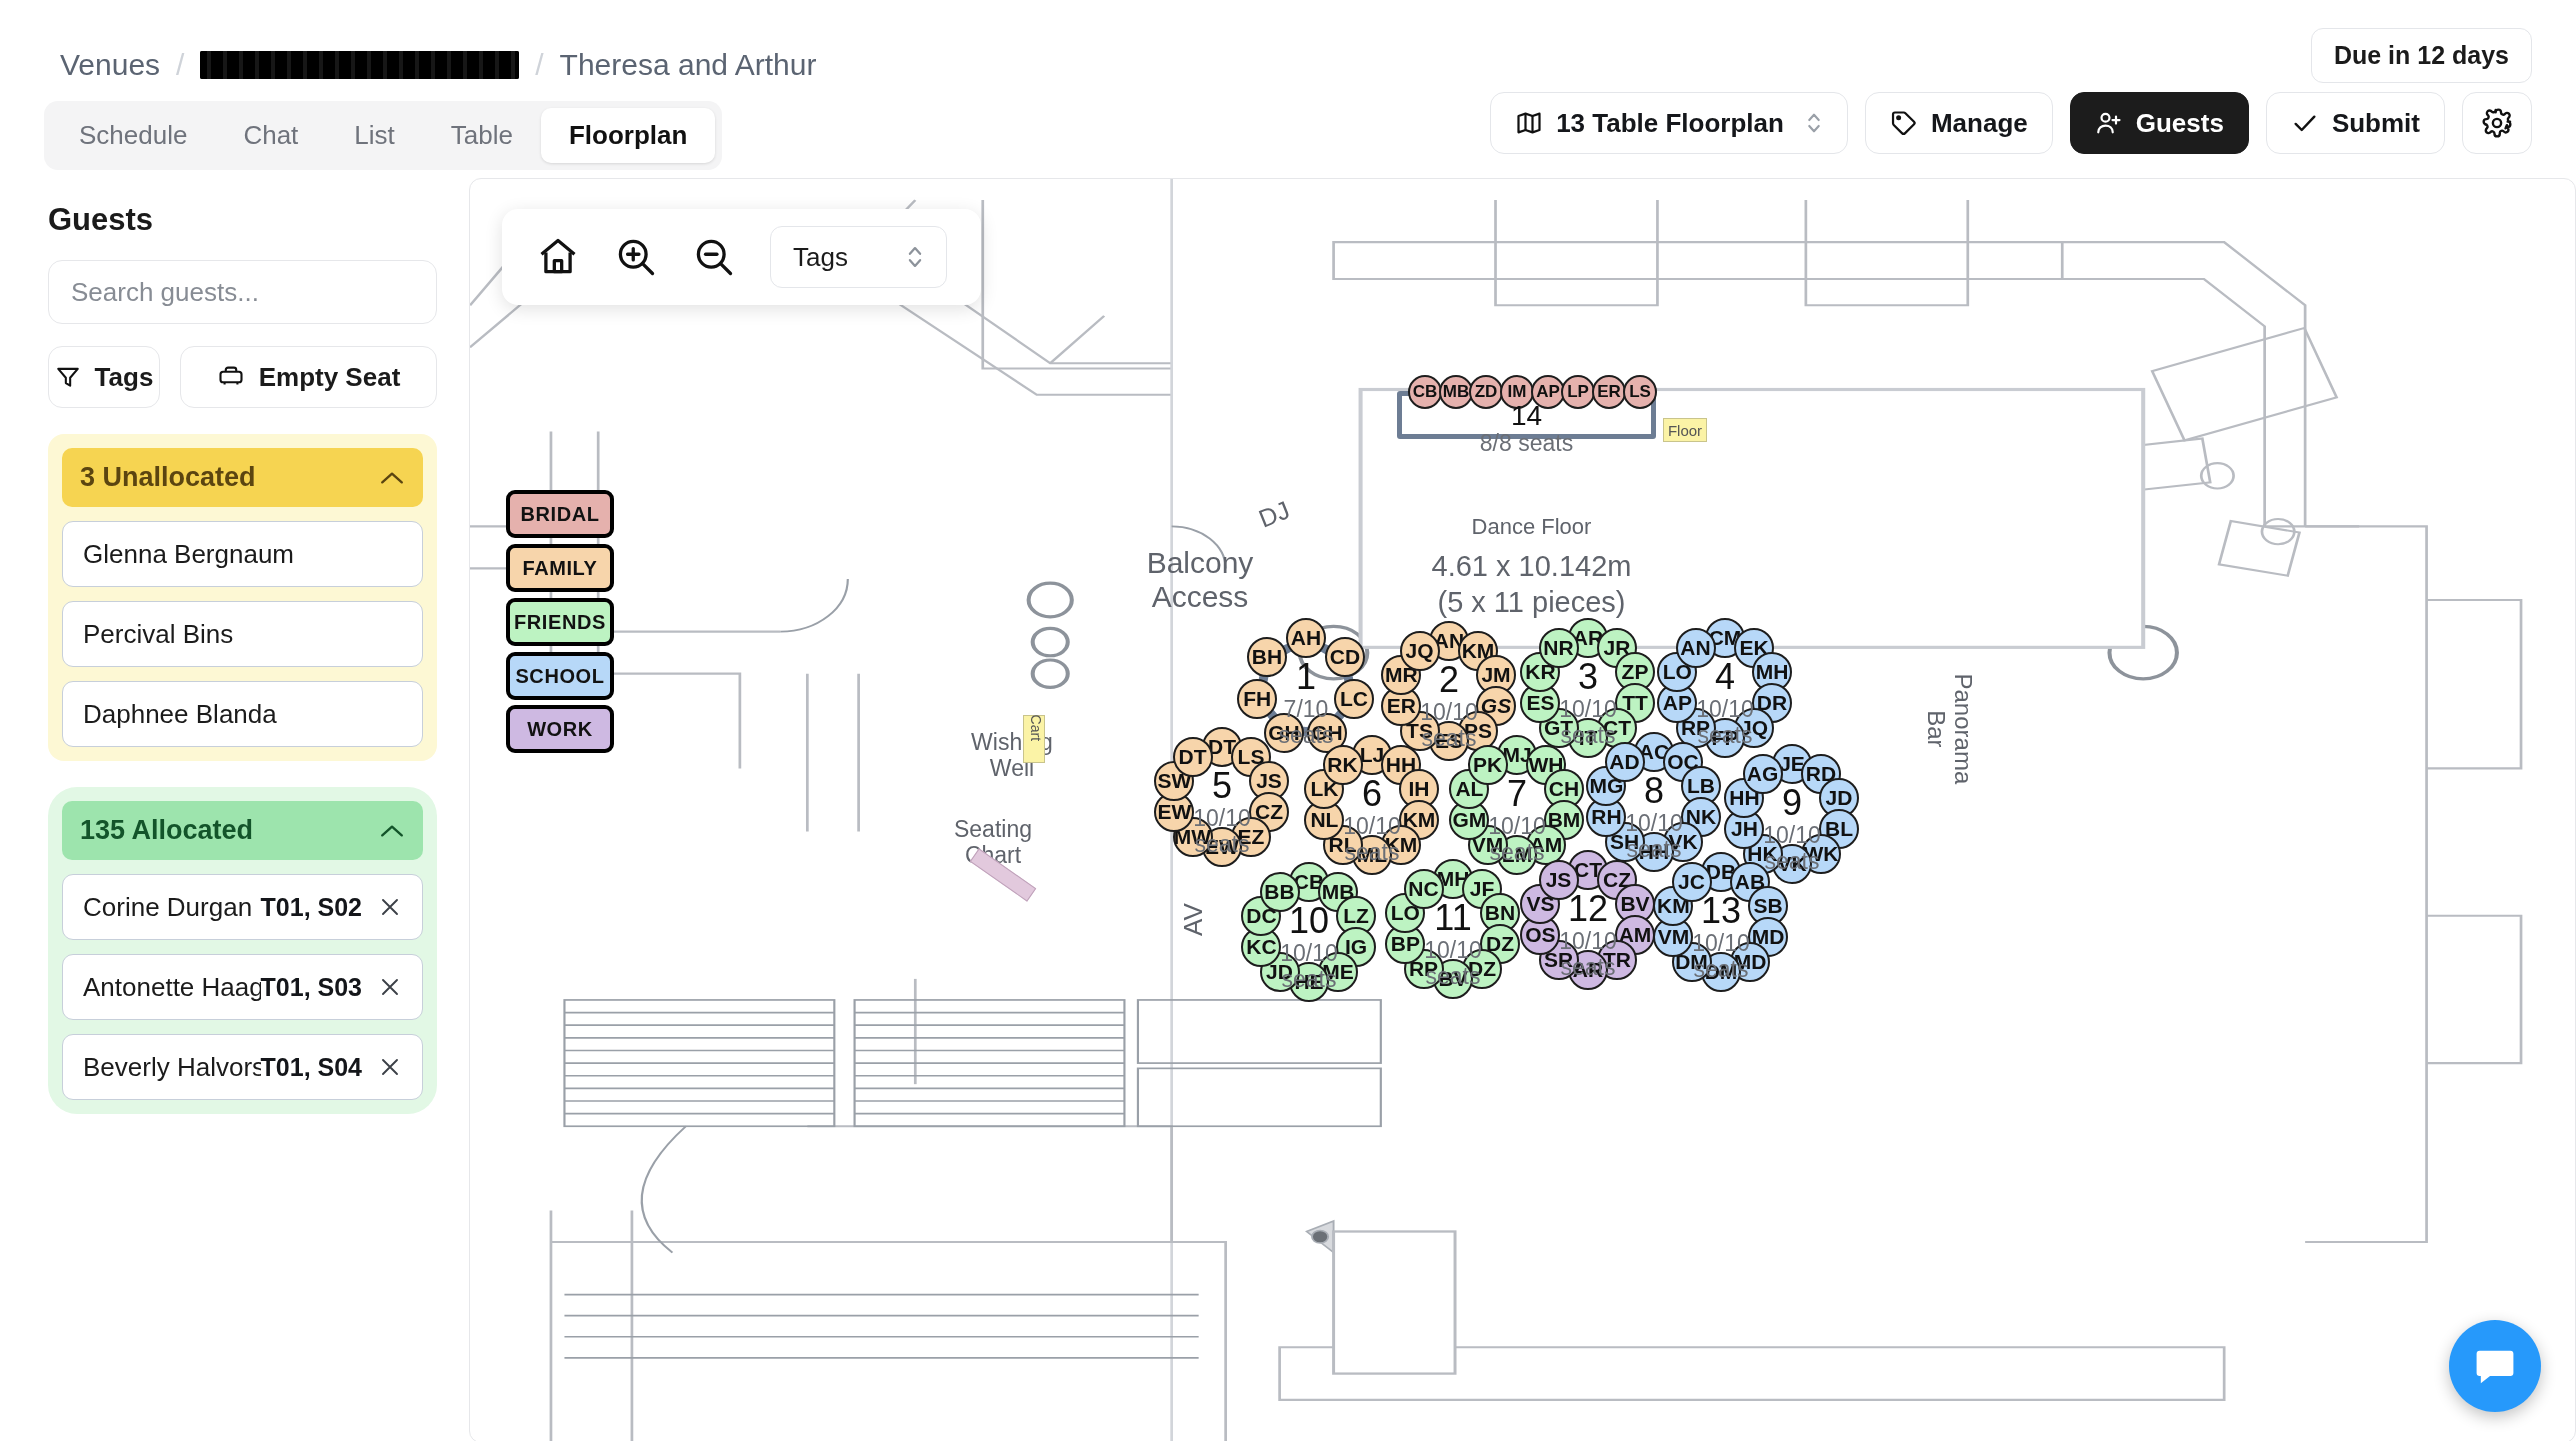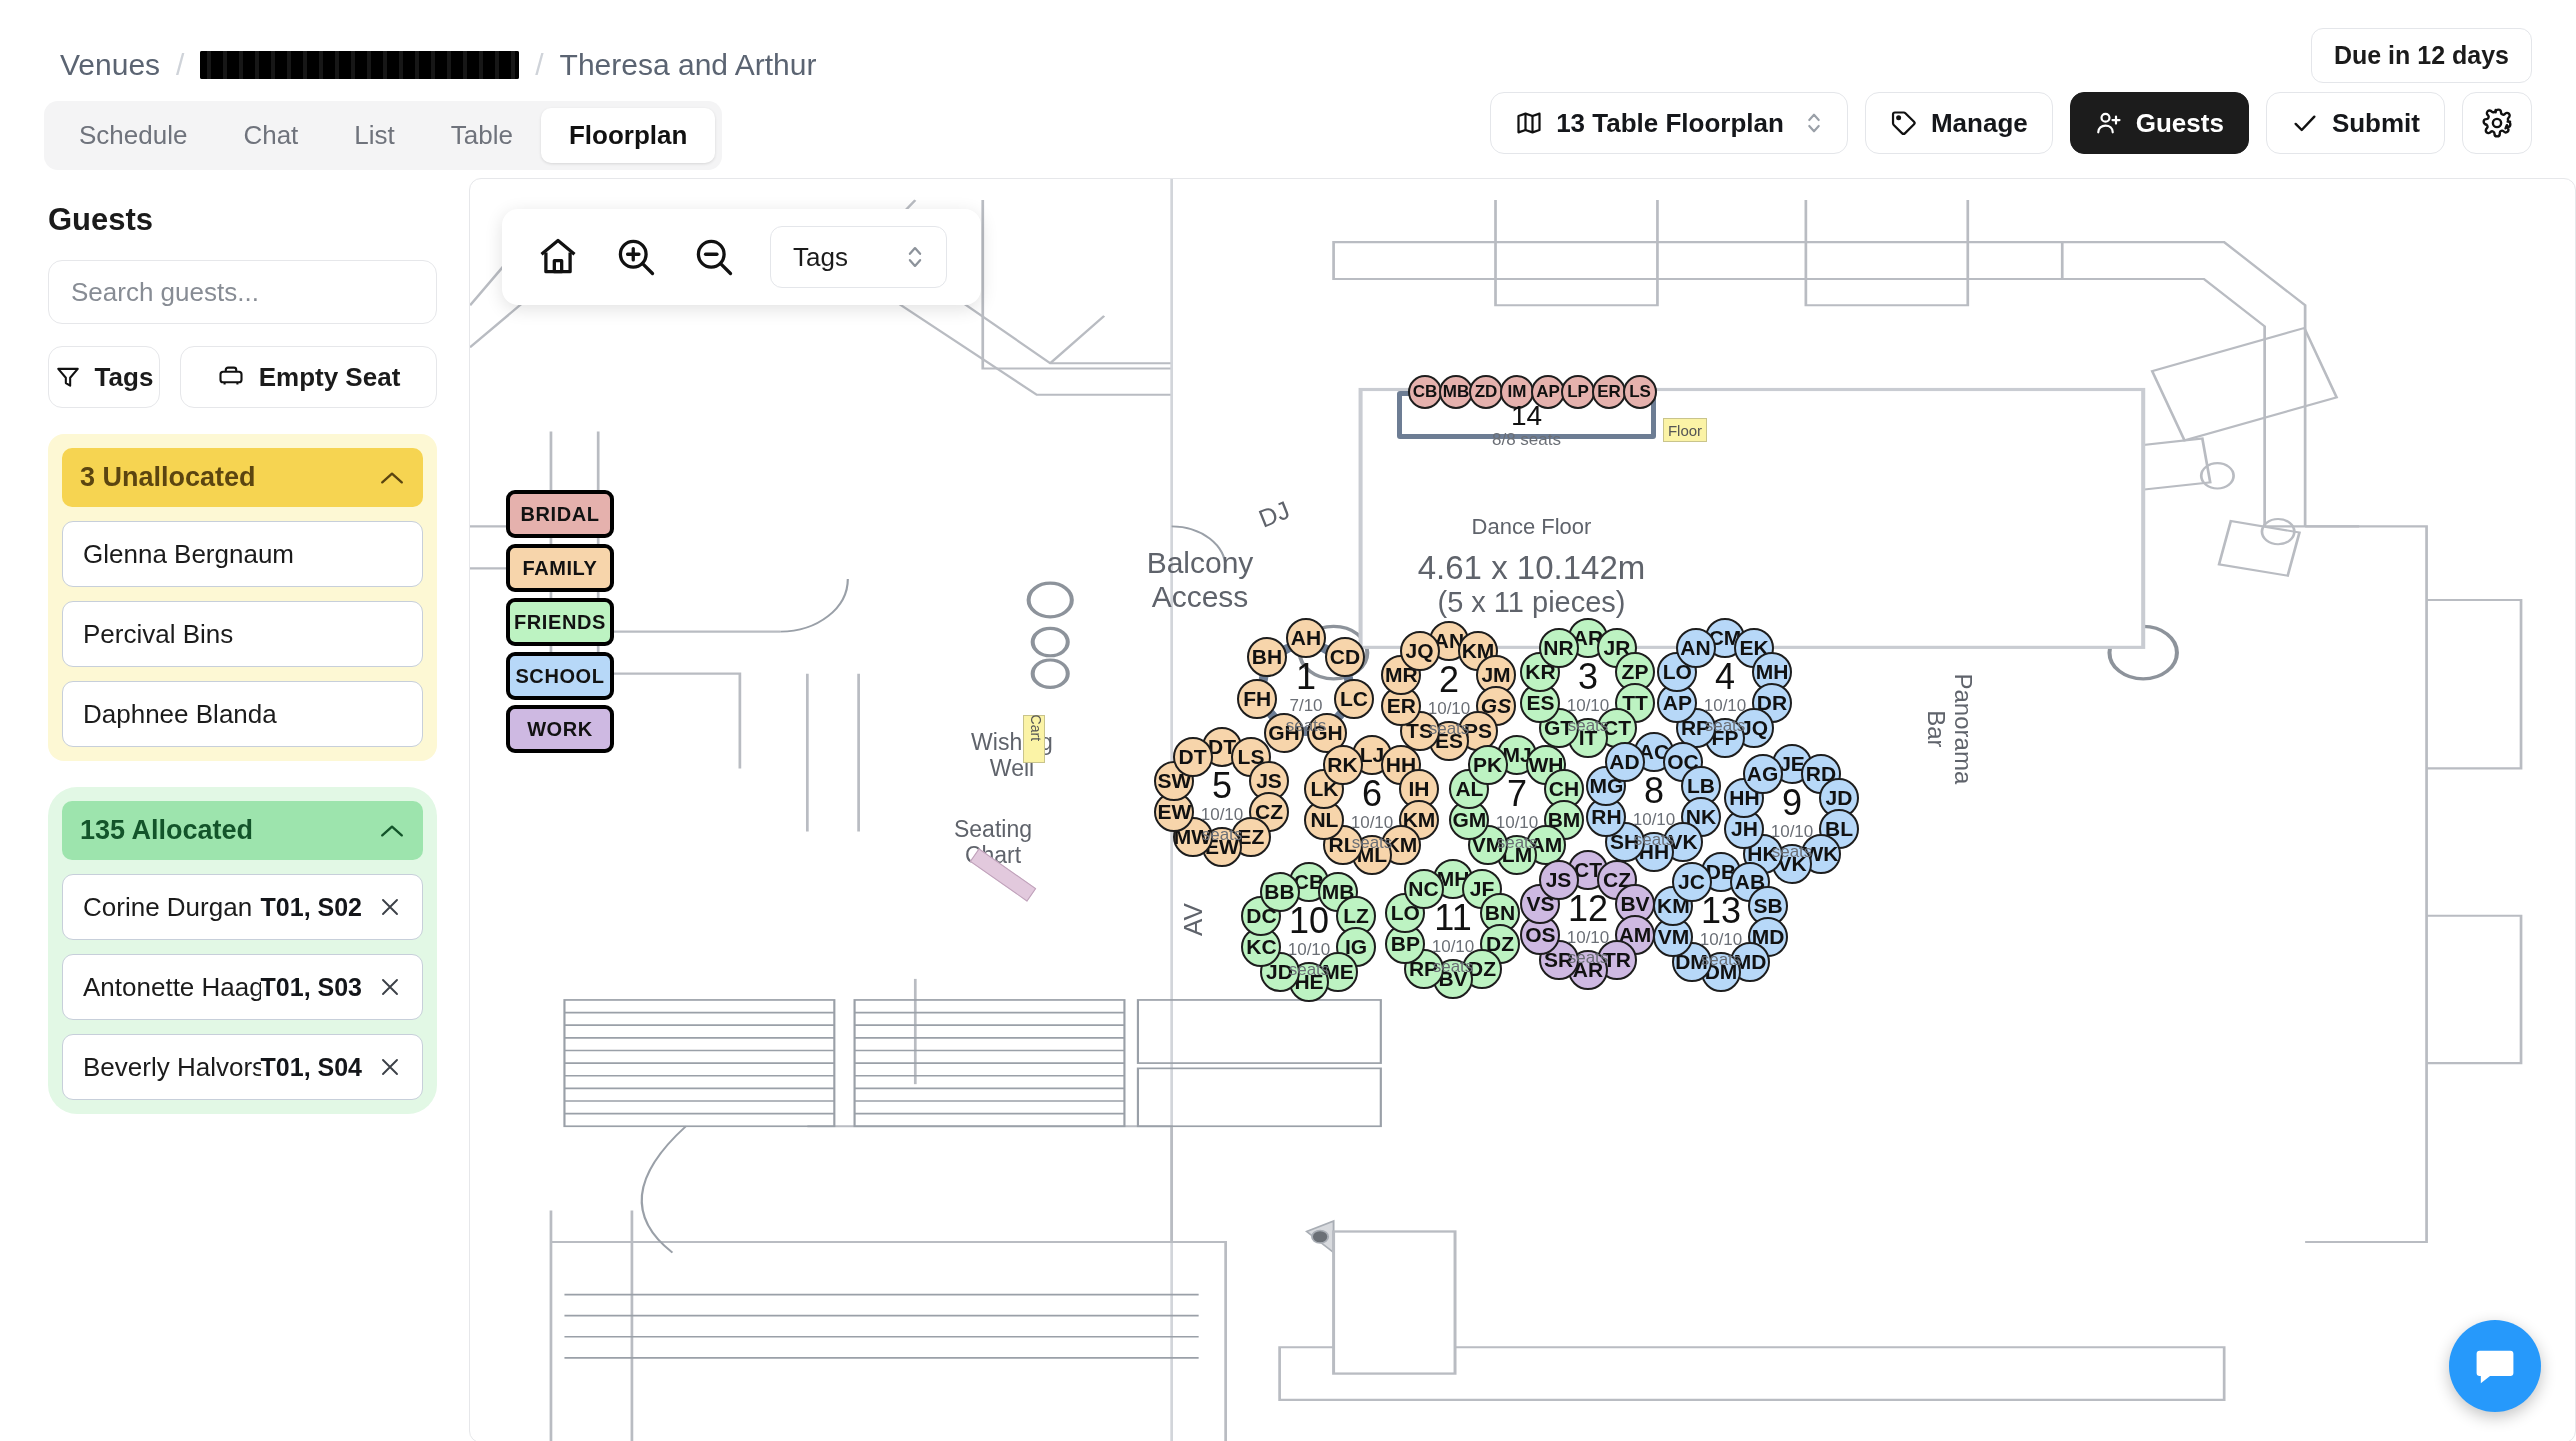--- a/index.html
+++ b/index.html
@@ -152,21 +152,21 @@
     position: absolute; border: 2.2px solid #1d1d1d; border-radius: 50%;
     display: flex; align-items: center; justify-content: center;
     font-size: 21px; font-weight: 600; color: #111;
   }
   .tbl-num {
     position: absolute; left: 0; right: 0; text-align: center; font-weight: 500;
     color: #111;
   }
   .tbl-seats {
     position: absolute; left: 0; right: 0; text-align: center;
-    font-size: 17px; color: #6b6f76; line-height: 1.15;
+    font-size: 23px; color: #6b6f76; line-height: 1.15;
   }
 </style>
 </head>
 <body>
 
 <div class="breadcrumb-row">
   <span class="crumb link">Venues</span>
   <span class="sep">/</span>
   <span class="crumb redacted">███████████████</span>
   <span class="sep">/</span>
@@ -395,21 +395,21 @@
           <circle cx="630" cy="1005" r="6" fill="#6b7076"></circle>
       </g>
 
       <rect x="640" y="1000" width="90" height="135" fill="#fff" stroke="#b9bcc2" stroke-width="2.2"></rect>
     </svg>
 
     <svg class="plan-svg" viewBox="0 0 1560 1200" preserveAspectRatio="none">
       <rect x="660" y="200" width="580" height="245" fill="#ffffff" stroke="#c9ccd2" stroke-width="3"></rect>
     </svg>
     <div class="plan-label" style="left:947px; top:336px; width:229px; font-size:22px;">Dance Floor</div>
-    <div class="plan-label" style="left:947px; top:371px; width:229px; font-size:33px;">4.61 x 10.142m</div>
+    <div class="plan-label" style="left:947px; top:371px; width:229px; font-size:29px;">4.61 x 10.142m</div>
     <div class="plan-label" style="left:947px; top:407px; width:229px; font-size:29px;">(5 x 11 pieces)</div>
 
     <div class="plan-label" style="left:643px; top:367px; width:174px; font-size:30px;">
       <span>Balcony Access</span>
     </div>
     <div class="plan-label" style="left:486px; top:551px; width:112px; font-size:23px;">
       <span>Wishing Well</span>
     </div>
     <div class="plan-label" style="left:467px; top:638px; width:112px; font-size:23px;">
       <span>Seating Chart</span>

